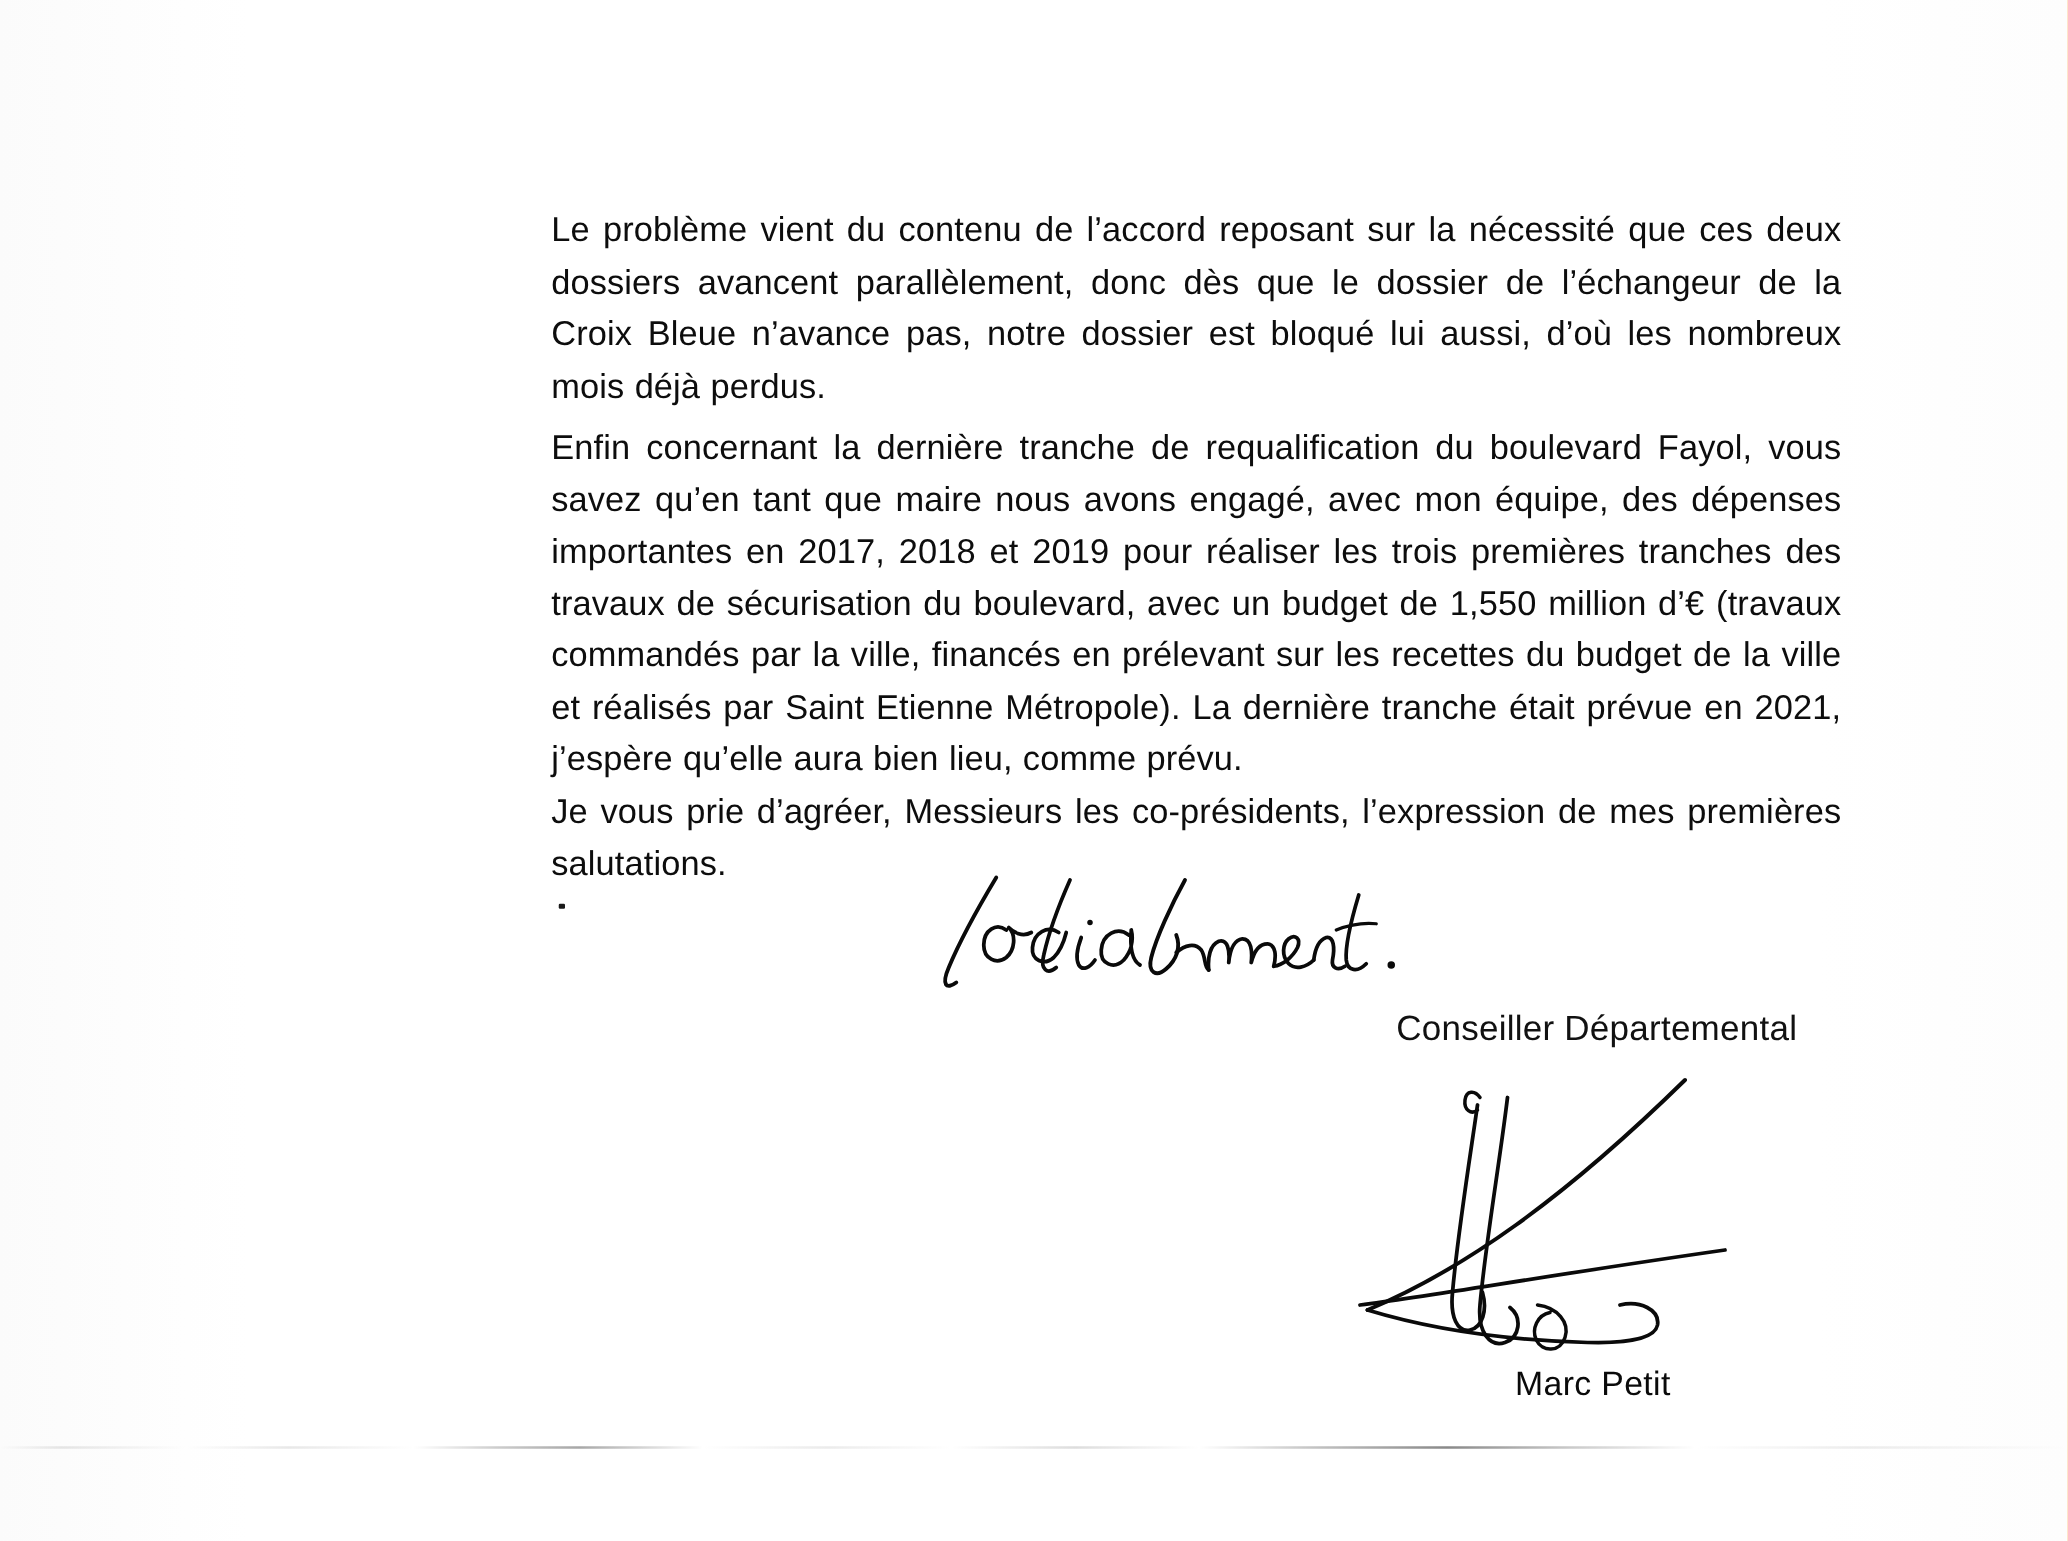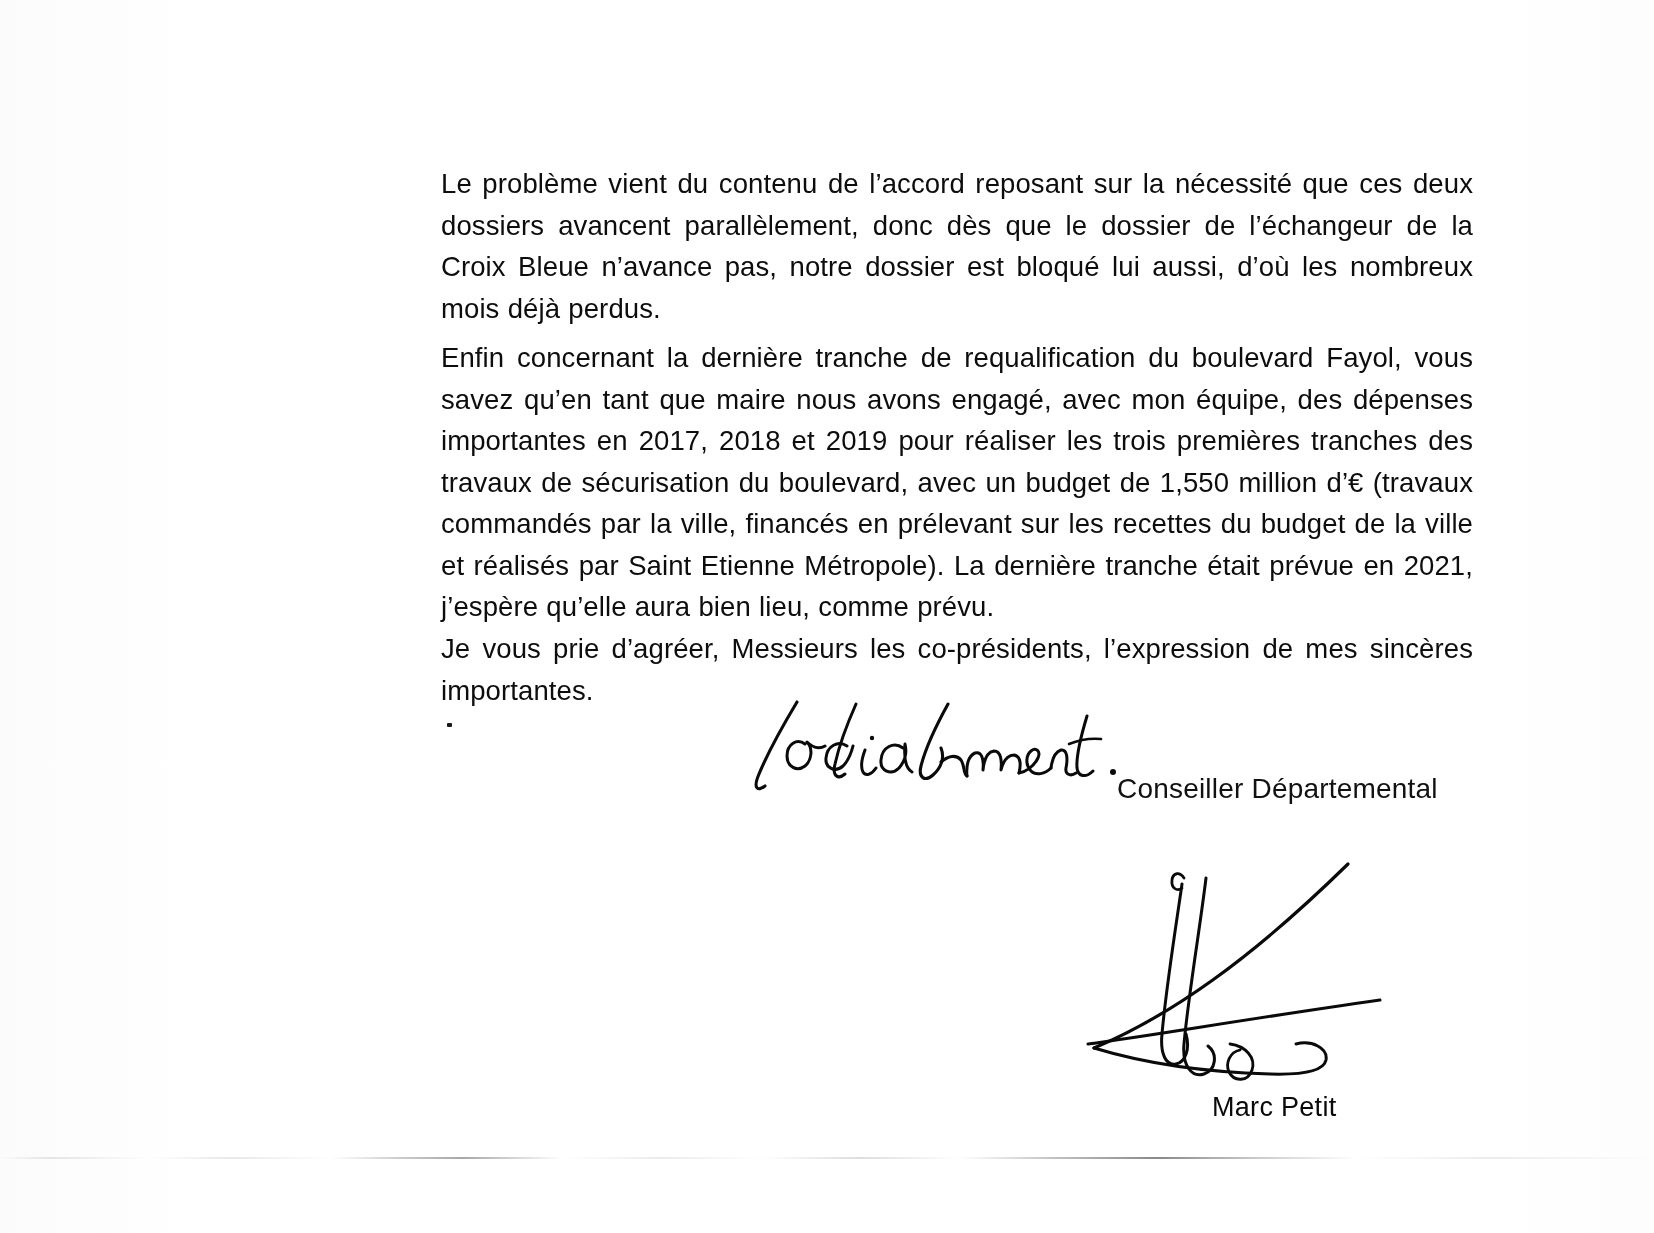--- a/index.html
+++ b/index.html
@@ -87,21 +87,21 @@
     position: absolute;
     left: 1080px;
     top: 848px;
     width: 320px;
     height: 240px;
   }
 
   #role-line {
     position: absolute;
     left: 1117px;
-    top: 772px;
+    top: 806px;
     font-family: "Liberation Sans", sans-serif;
     font-size: 28px;
     line-height: 34px;
     color: #111111;
     letter-spacing: 0.2px;
     white-space: nowrap;
   }
 
   #signer-name {
     position: absolute;
@@ -128,21 +128,21 @@
 <body>
 
 <div id="page">
 
   <div id="scan-tint"></div>
 
   <div class="body-text" id="para-1">Le problème vient du contenu de l’accord reposant sur la nécessité que ces deux dossiers avancent parallèlement, donc dès que le dossier de l’échangeur de la Croix Bleue n’avance pas, notre dossier est bloqué lui aussi, d’où les nombreux mois déjà perdus.</div>
 
   <div class="body-text" id="para-2">Enfin concernant la dernière tranche de requalification du boulevard Fayol, vous savez qu’en tant que maire nous avons engagé, avec mon équipe, des dépenses importantes en 2017, 2018 et 2019 pour réaliser les trois premières tranches des travaux de sécurisation du boulevard, avec un budget de 1,550 million d’€ (travaux commandés par la ville, financés en prélevant sur les recettes du budget de la ville et réalisés par Saint Etienne Métropole). La dernière tranche était prévue en 2021, j’espère qu’elle aura bien lieu, comme prévu.</div>
 
-  <div class="body-text" id="para-3">Je vous prie d’agréer, Messieurs les co-présidents, l’expression de mes sincères importantes.</div>
+  <div class="body-text" id="para-3">Je vous prie d’agréer, Messieurs les co-présidents, l’expression de mes premières salutations.</div>
 
   <div class="stray-dot" id="stray-dot-1"></div>
 
   <div id="handwriting-cordialement" title="Cordialement.">
     <svg viewBox="0 0 400 110" width="400" height="110" xmlns="http://www.w3.org/2000/svg" aria-label="Cordialement.">
       <g fill="none" stroke="#0a0a0a" stroke-linecap="round" stroke-linejoin="round">
 
         <path d="M62 14 C 50 34, 34 62, 24 86 C 18 100, 22 104, 30 98" stroke-width="3.1"></path>
 
         <path d="M70 56 C 62 50, 52 56, 52 68 C 52 79, 62 84, 70 78 C 77 72, 78 60, 72 54

